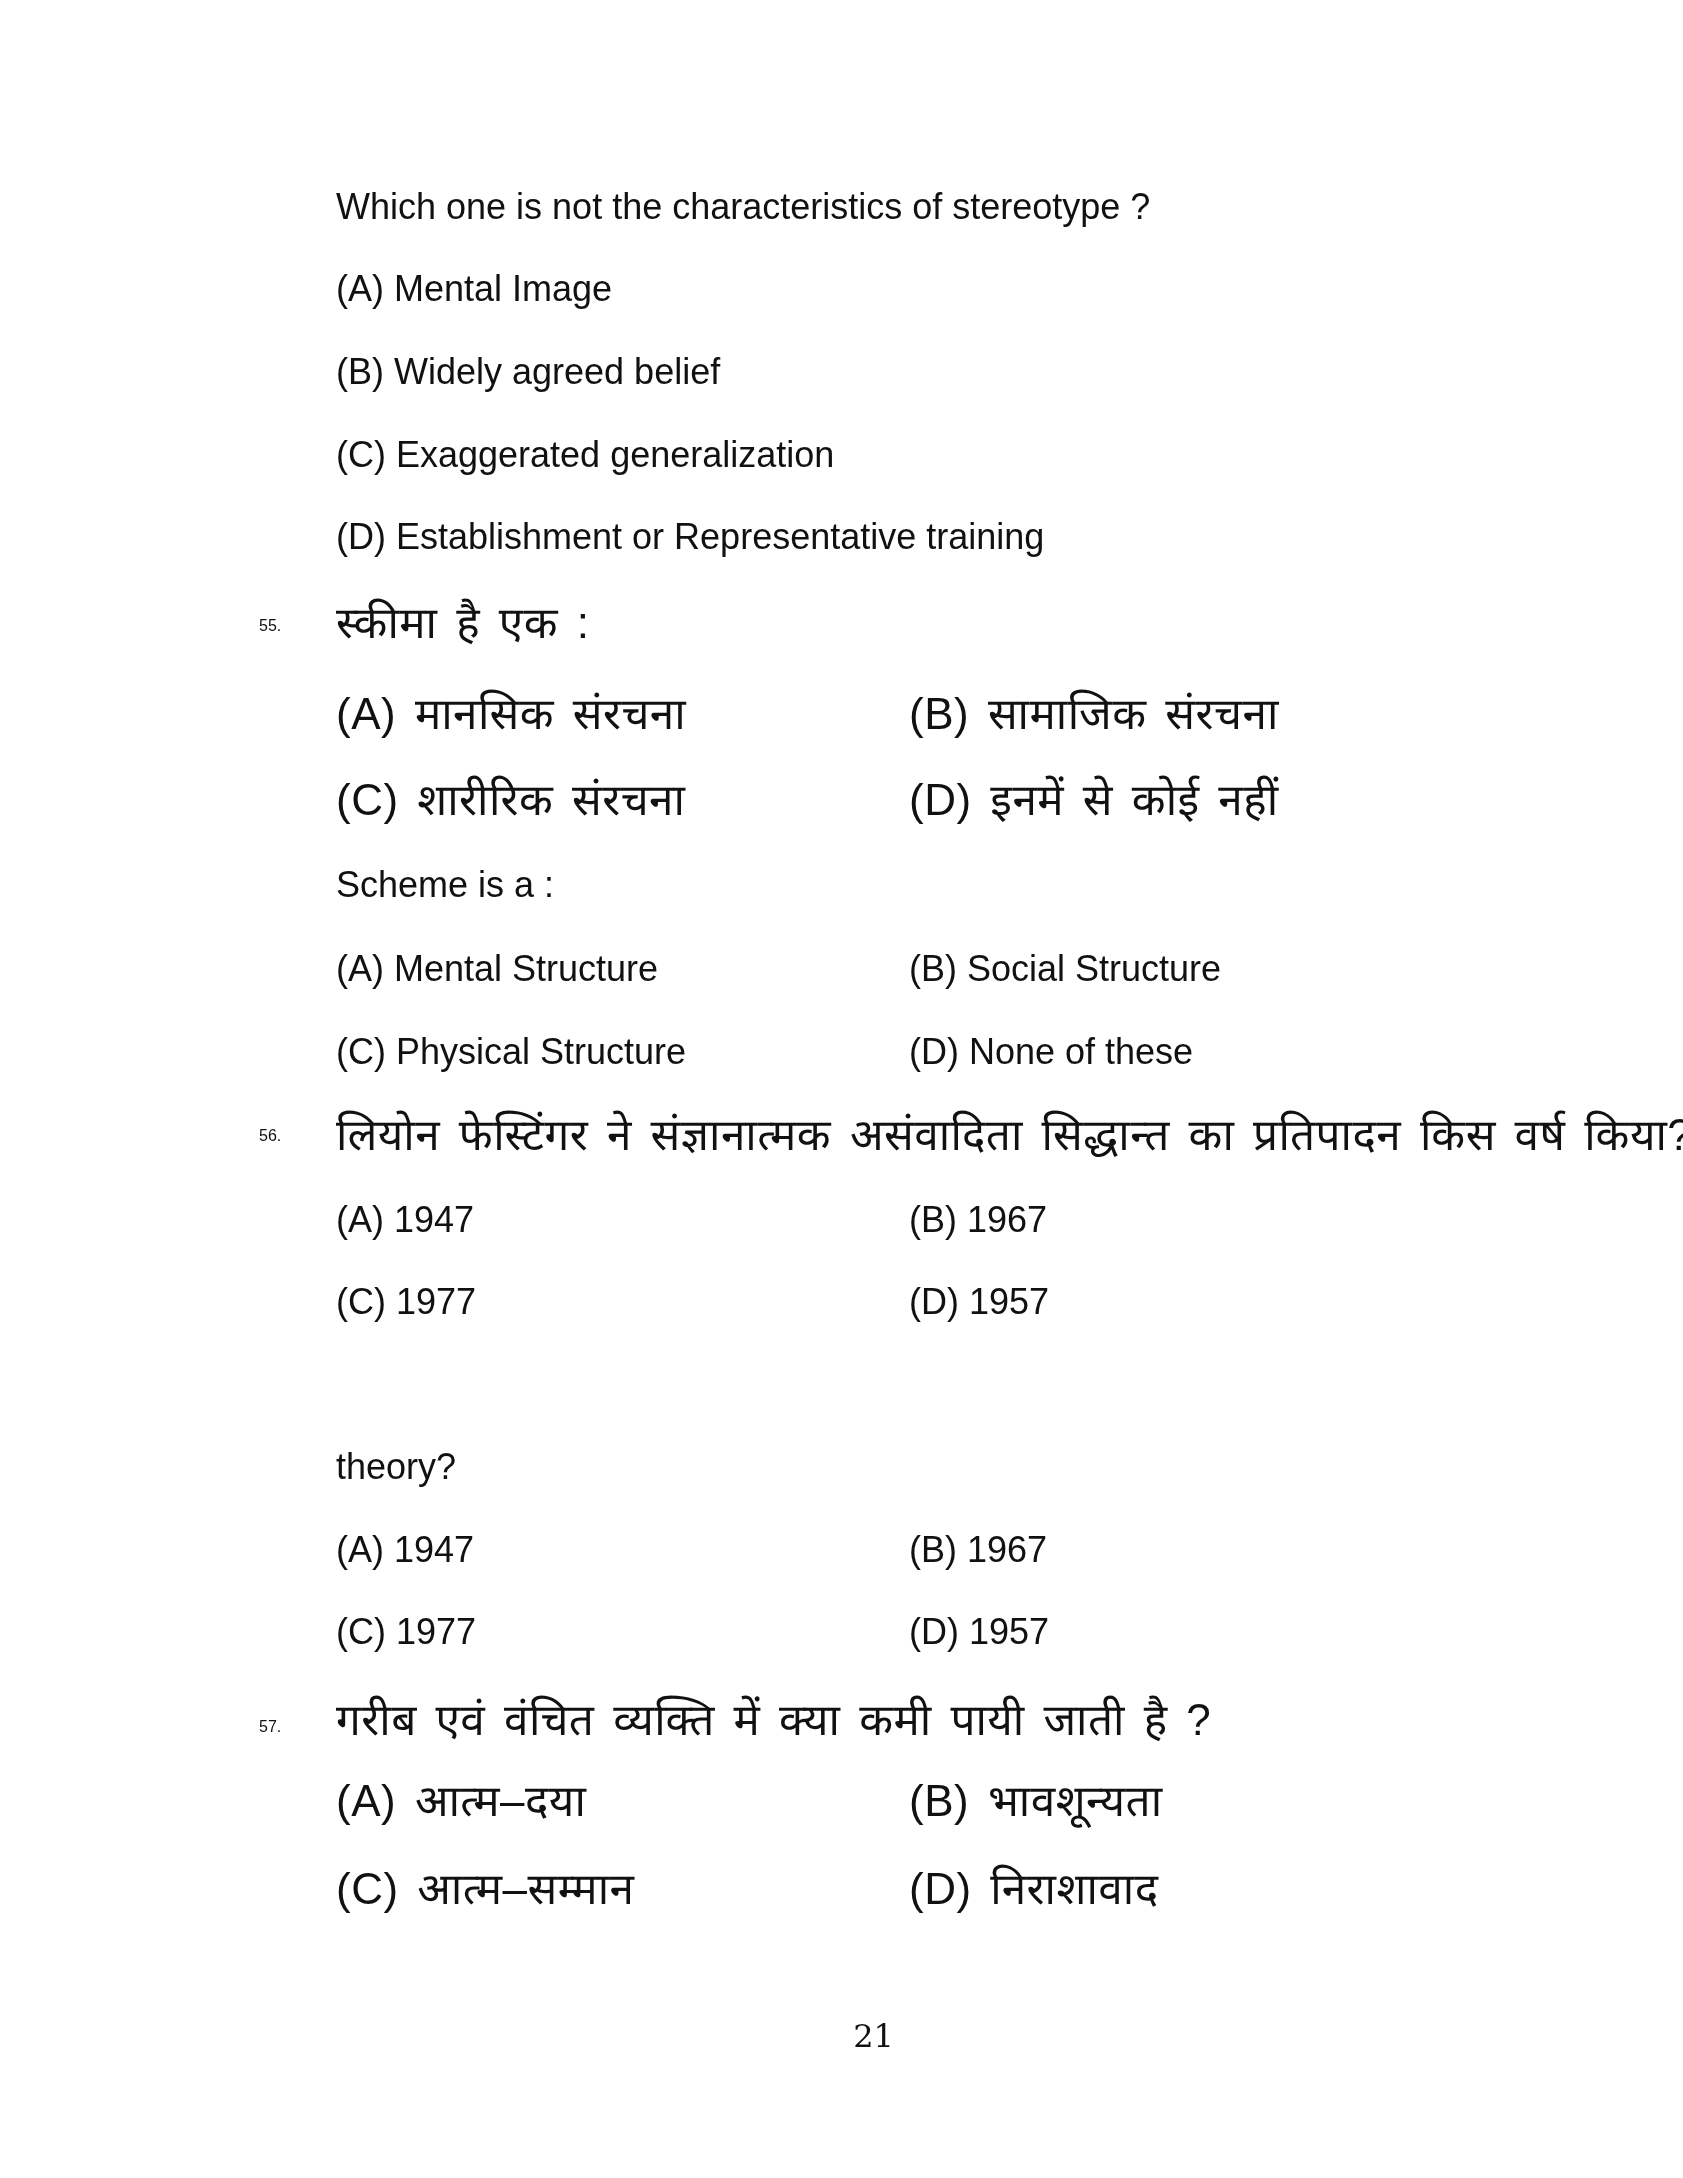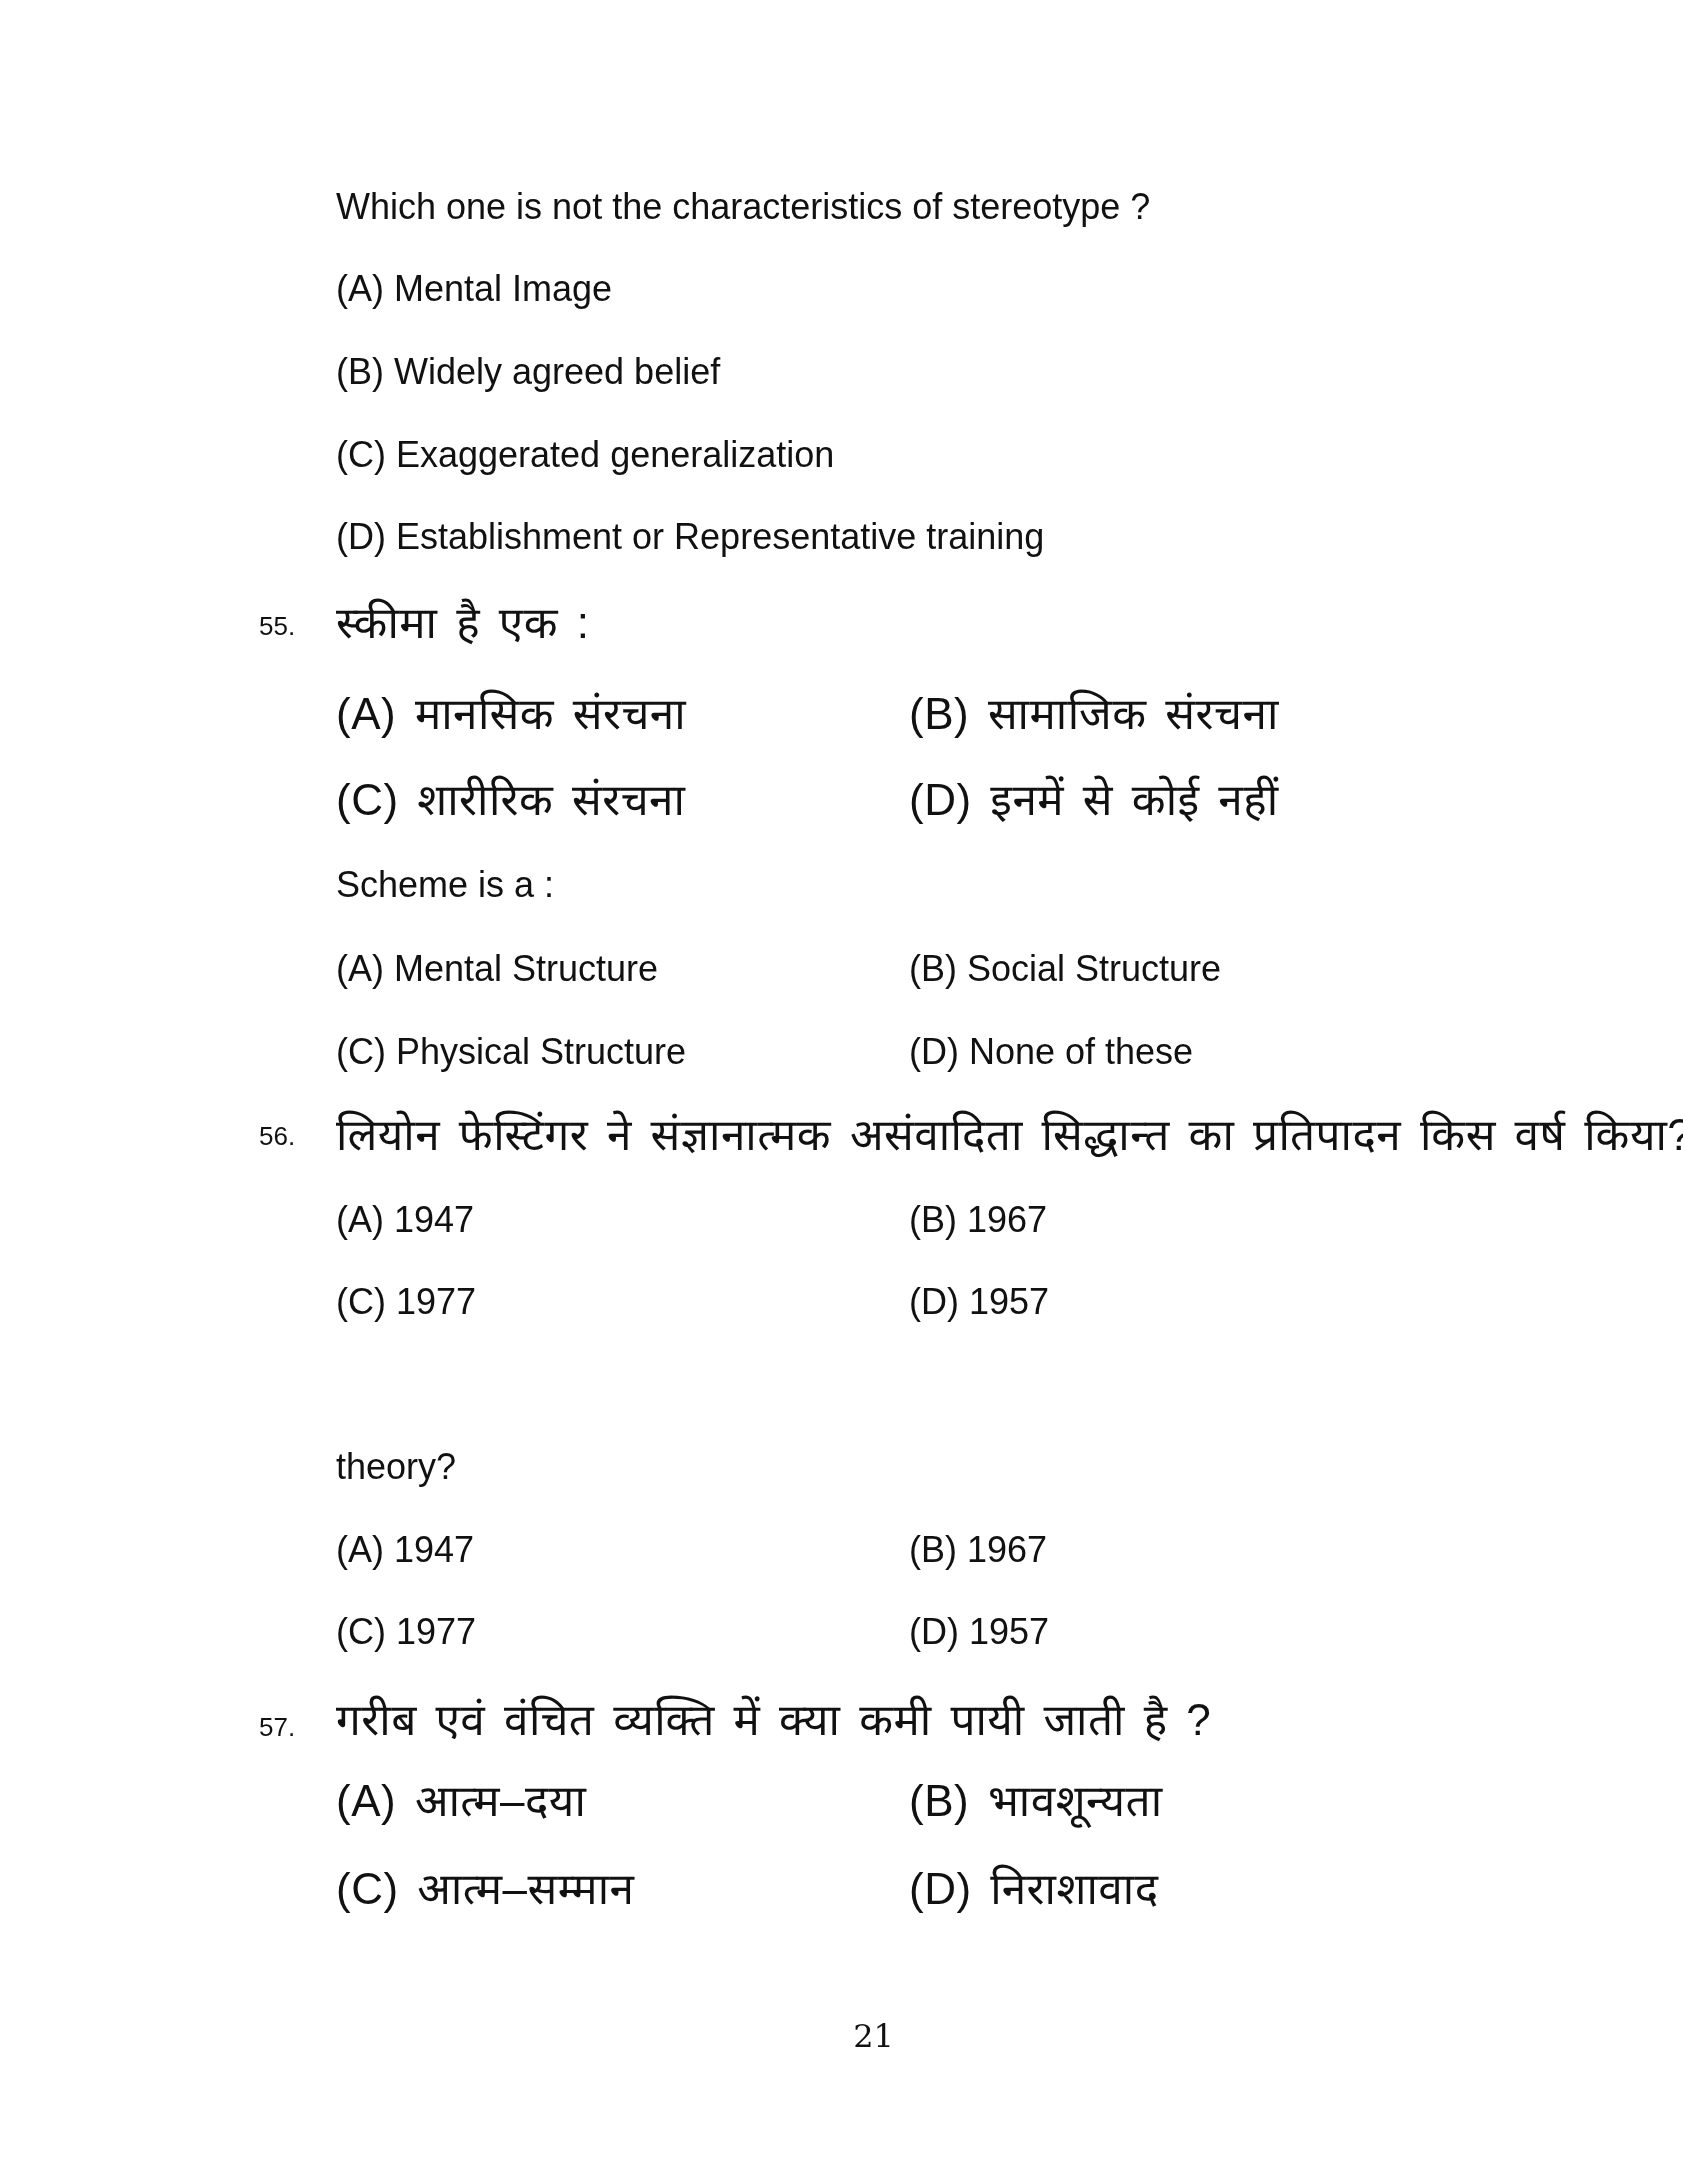--- a/index.html
+++ b/index.html
@@ -24,21 +24,21 @@
     }
     .line {
       position: absolute;
       font-size: 36px;
       line-height: 36px;
       white-space: nowrap;
       margin: 0;
     }
     .qnum {
       position: absolute;
-      font-size: 26px;
+      font-size: 16px;
       line-height: 26px;
       white-space: nowrap;
     }
     .hi {
       font-size: 44px;
       letter-spacing: 0.5px;
       word-spacing: 6px;
     }
     .col-left { left: 336px; }
     .col-right { left: 909px; }

